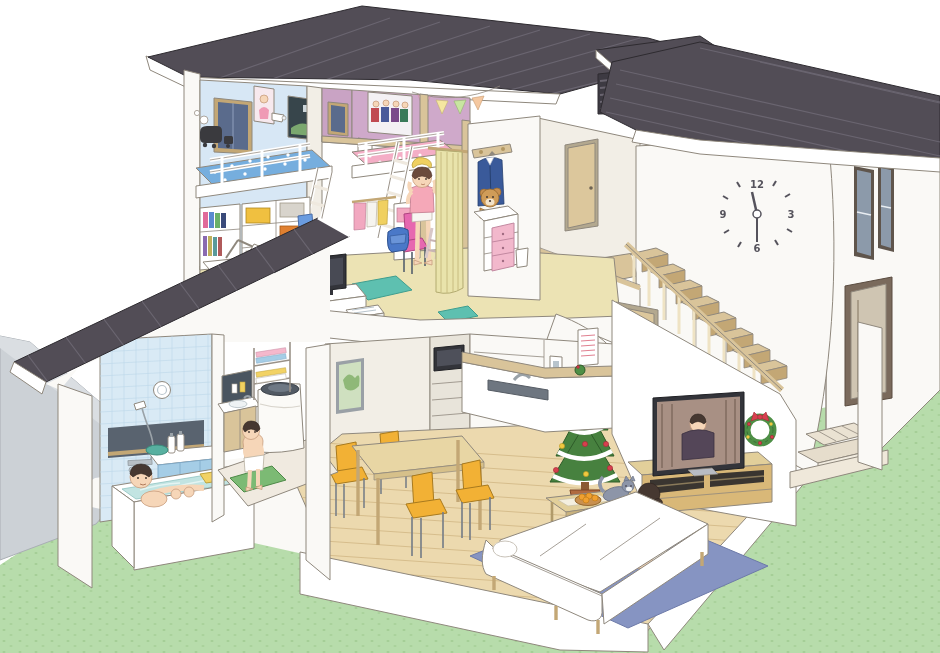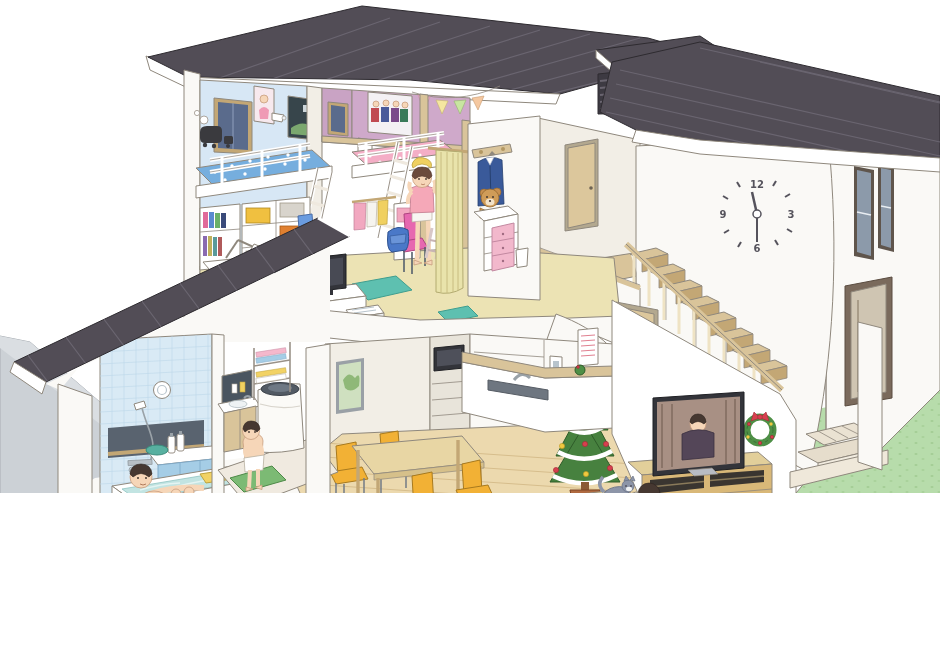--- a/index.html
+++ b/index.html
@@ -1,16 +1,16 @@
 <!DOCTYPE html>
 <html style="--roof: #524d56; --roofSeam: #6a6570; --line: #8f887d; --line2: #2e2b30; --wallWhite: #faf9f6; --wallCream: #f2eee6; --wood: #d9c49a; --woodDark: #c3a775; --woodFloor: #ecd9ae; --plank: #d6bd8c; --carpet: #ece3b4; --tileBlue: #d9eaf5; --tileLine: #bcd7ea; --water: #c2e4e2; --lawn: #b7dcab; --lawnDot: #a3cc95; --groundGray: #ccd1d6; --rugBlue: #8694c2; --rugTeal: #5ec0b0; --bedBlue: #76aede; --bedPink: #f4aec6; --chairYellow: #f2b135; --chairPink: #e668b0; --chairBlue: #6a9ce0; --skin: #f6d6b8; --hairDark: #463831; --hairBrown: #6b4a3c; --tvDark: #33343a; --doorTan: #dcc79c; --curtain: #e9e3ab; --treeGreen: #47813f; --xmasRed: #d6404e; --wallBlue: #d7e7f5; --wallMauve: #c9a3c4;"><head>
 <meta charset="utf-8">
 <style>
   html,body{margin:0;padding:0;background:#ffffff;}
-  .stage{width:940px;height:493px;position:relative;font-family:"DejaVu Sans",sans-serif;}
+  .stage{width:940px;height:653px;position:relative;font-family:"DejaVu Sans",sans-serif;}
   svg{display:block;}
   
   .roof{fill:var(--roof,#524d56);stroke:var(--line2,#2e2b30);stroke-width:1;stroke-linejoin:round;}
   .seam{stroke:var(--roofSeam,#6a6570);stroke-width:1.2;fill:none;}
   .fascia{fill:#ffffff;stroke:var(--line,#8f887d);stroke-width:1;stroke-linejoin:round;}
   .wallw{fill:var(--wallWhite,#faf9f6);stroke:var(--line,#8f887d);stroke-width:1;stroke-linejoin:round;}
   .wallc{fill:var(--wallCream,#f2eee6);stroke:var(--line,#8f887d);stroke-width:1;stroke-linejoin:round;}
   .nol{stroke:none;}
   .wood{fill:var(--wood,#d9c49a);stroke:var(--line,#8f887d);stroke-width:1;stroke-linejoin:round;}
   .woodd{fill:var(--woodDark,#c3a775);stroke:var(--line,#8f887d);stroke-width:.8;}

